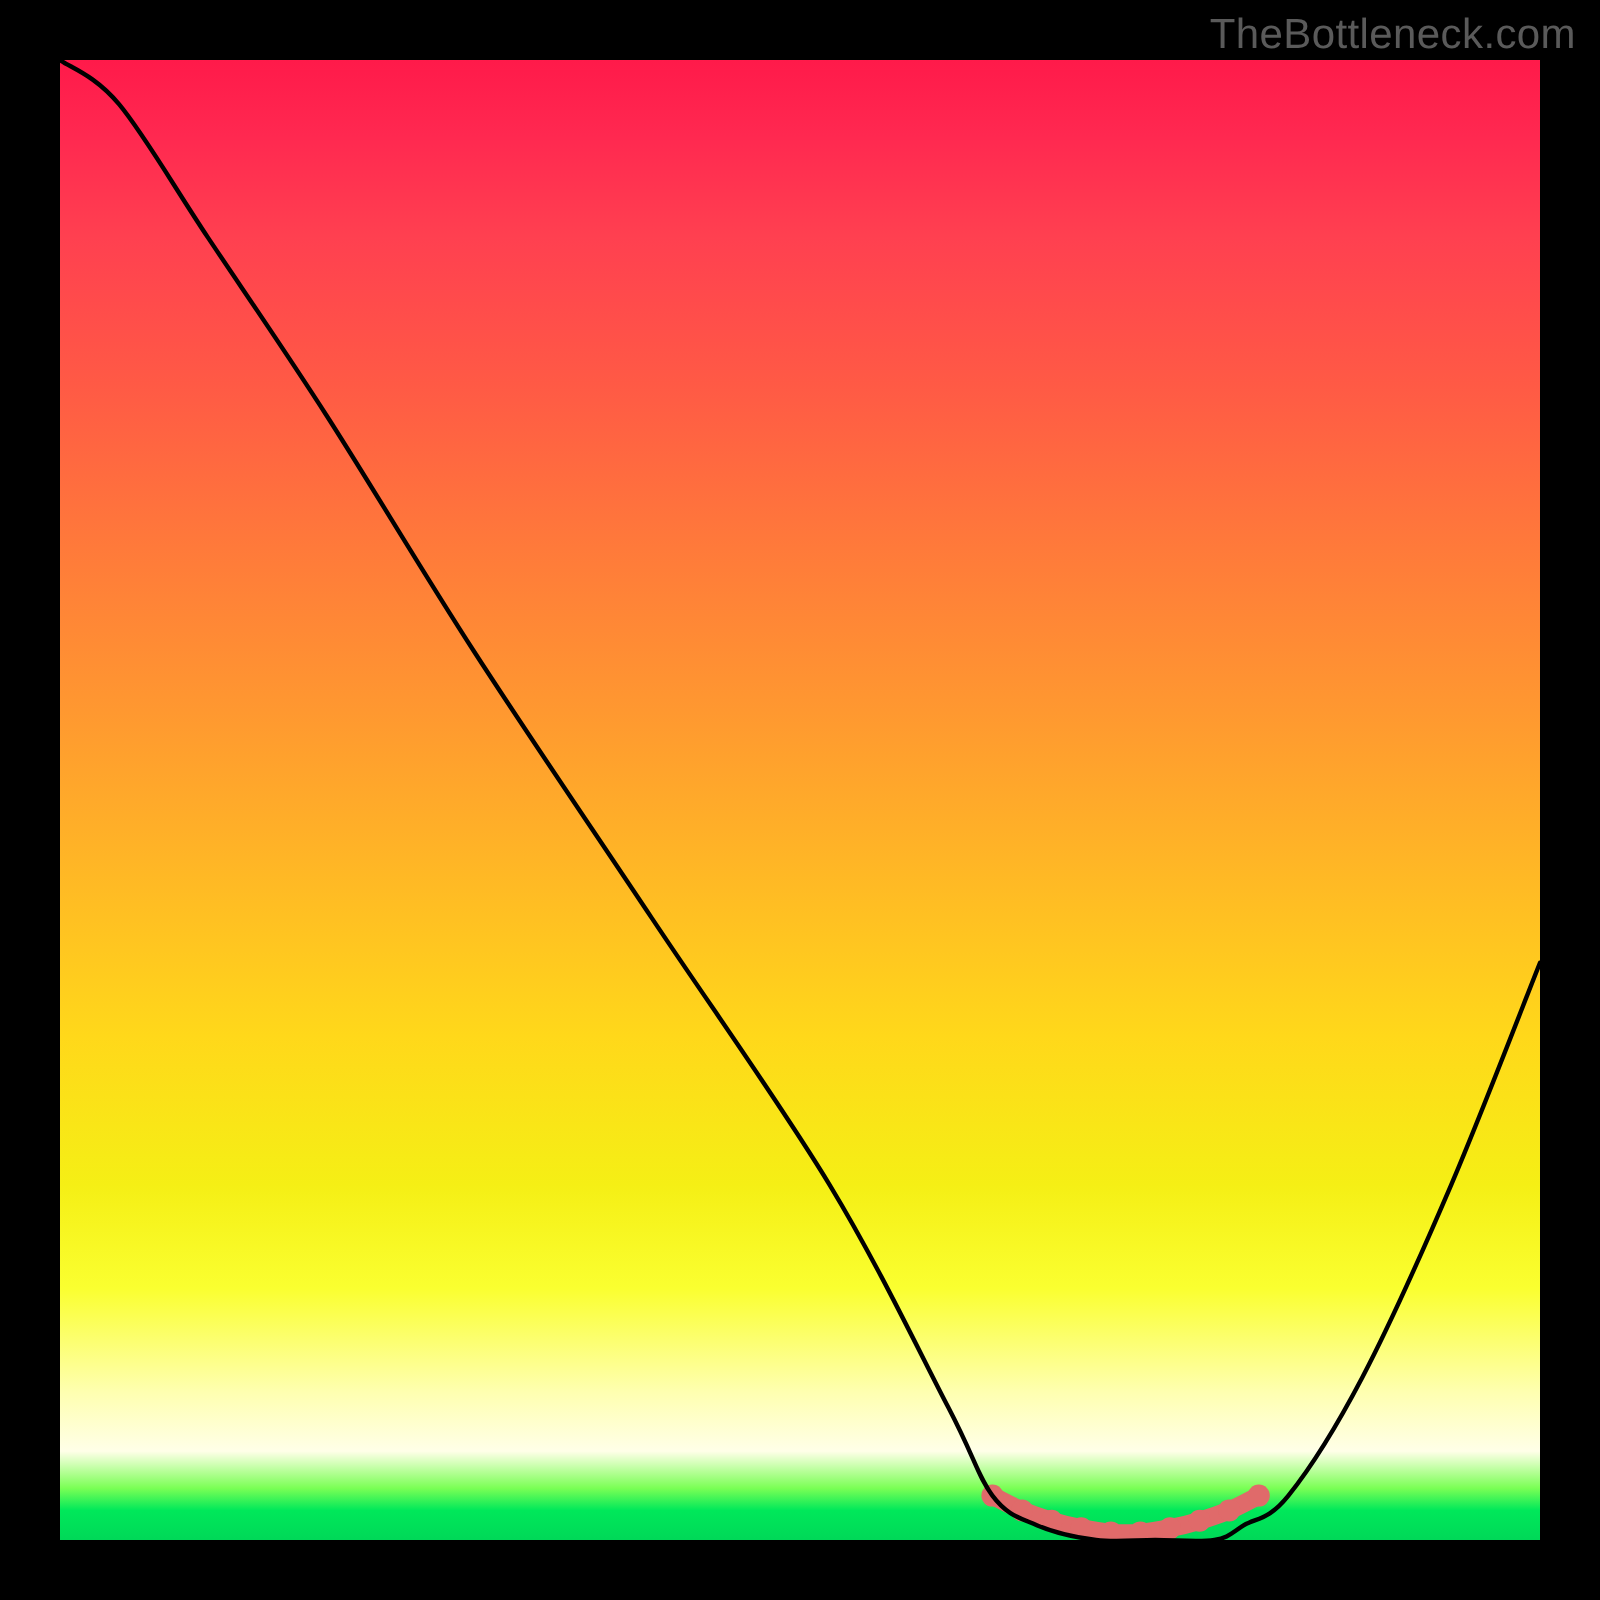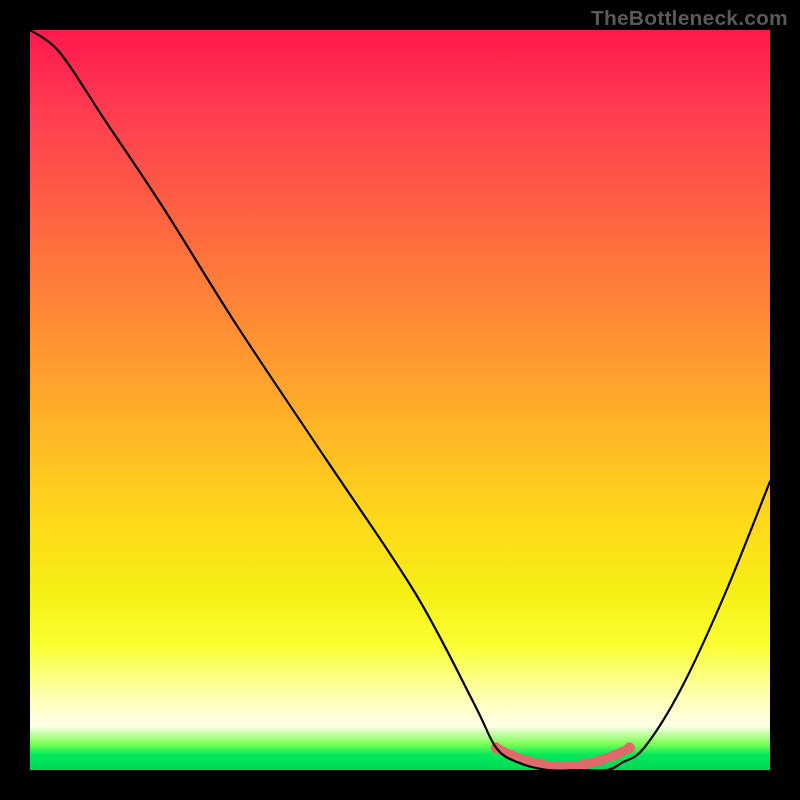--- a/index.html
+++ b/index.html
@@ -40,21 +40,21 @@
       #00d858 100%
     );
   }
   .watermark {
     position: absolute;
     top: 6px;
     right: 12px;
     font-family: Arial, Helvetica, sans-serif;
     font-size: 21px;
     color: #5a5a5a;
-    font-weight: 700;
+    font-weight: 400;
     letter-spacing: 0.2px;
   }
   svg.curve-layer {
     position: absolute;
     left: 0;
     top: 0;
     width: 740px;
     height: 740px;
     pointer-events: none;
   }

